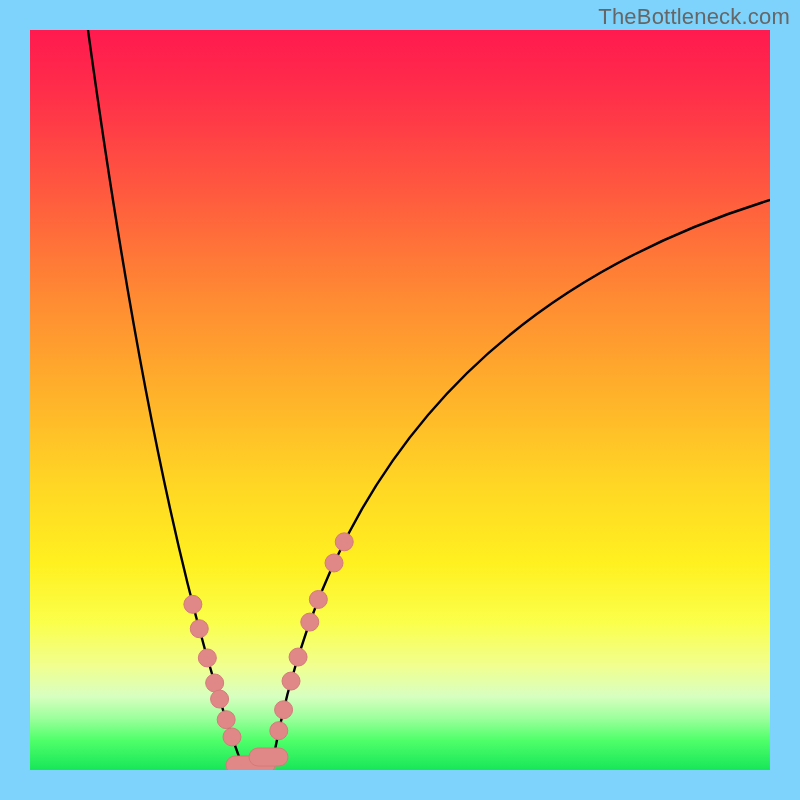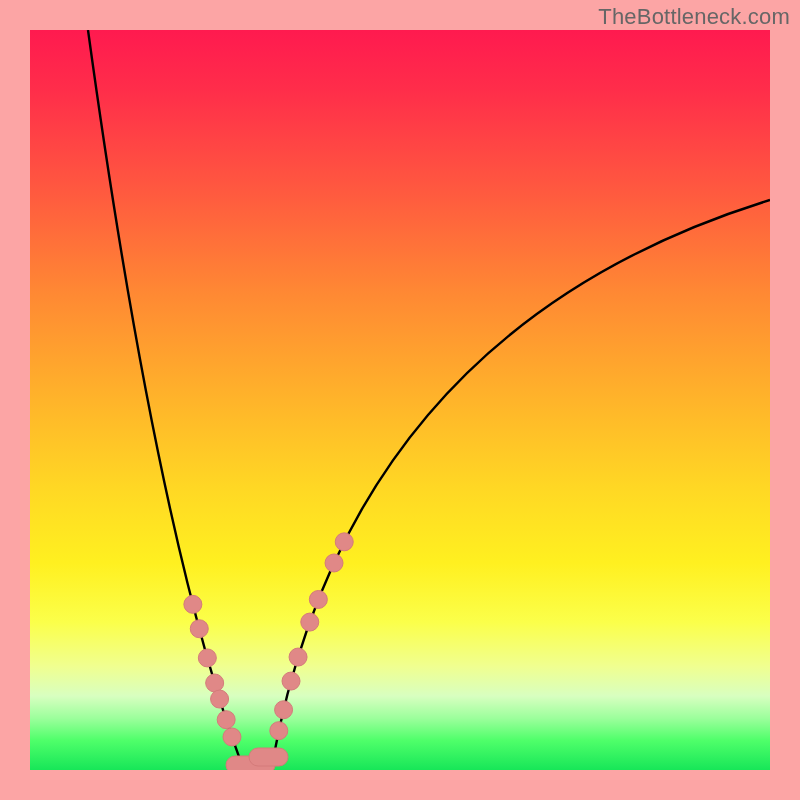--- a/index.html
+++ b/index.html
@@ -8,21 +8,21 @@
     width: 800px;
     height: 800px;
     background: #000;
     overflow: hidden;
     font-family: Arial, Helvetica, sans-serif;
   }
   .stage {
     position: relative;
     width: 800px;
     height: 800px;
-    background: #fca5a5;
+    background: #7dd3fc;
   }
   .watermark {
     position: absolute;
     top: 4px;
     right: 10px;
     color: #666;
     font-size: 22px;
     letter-spacing: 0.2px;
     z-index: 20;
   }

